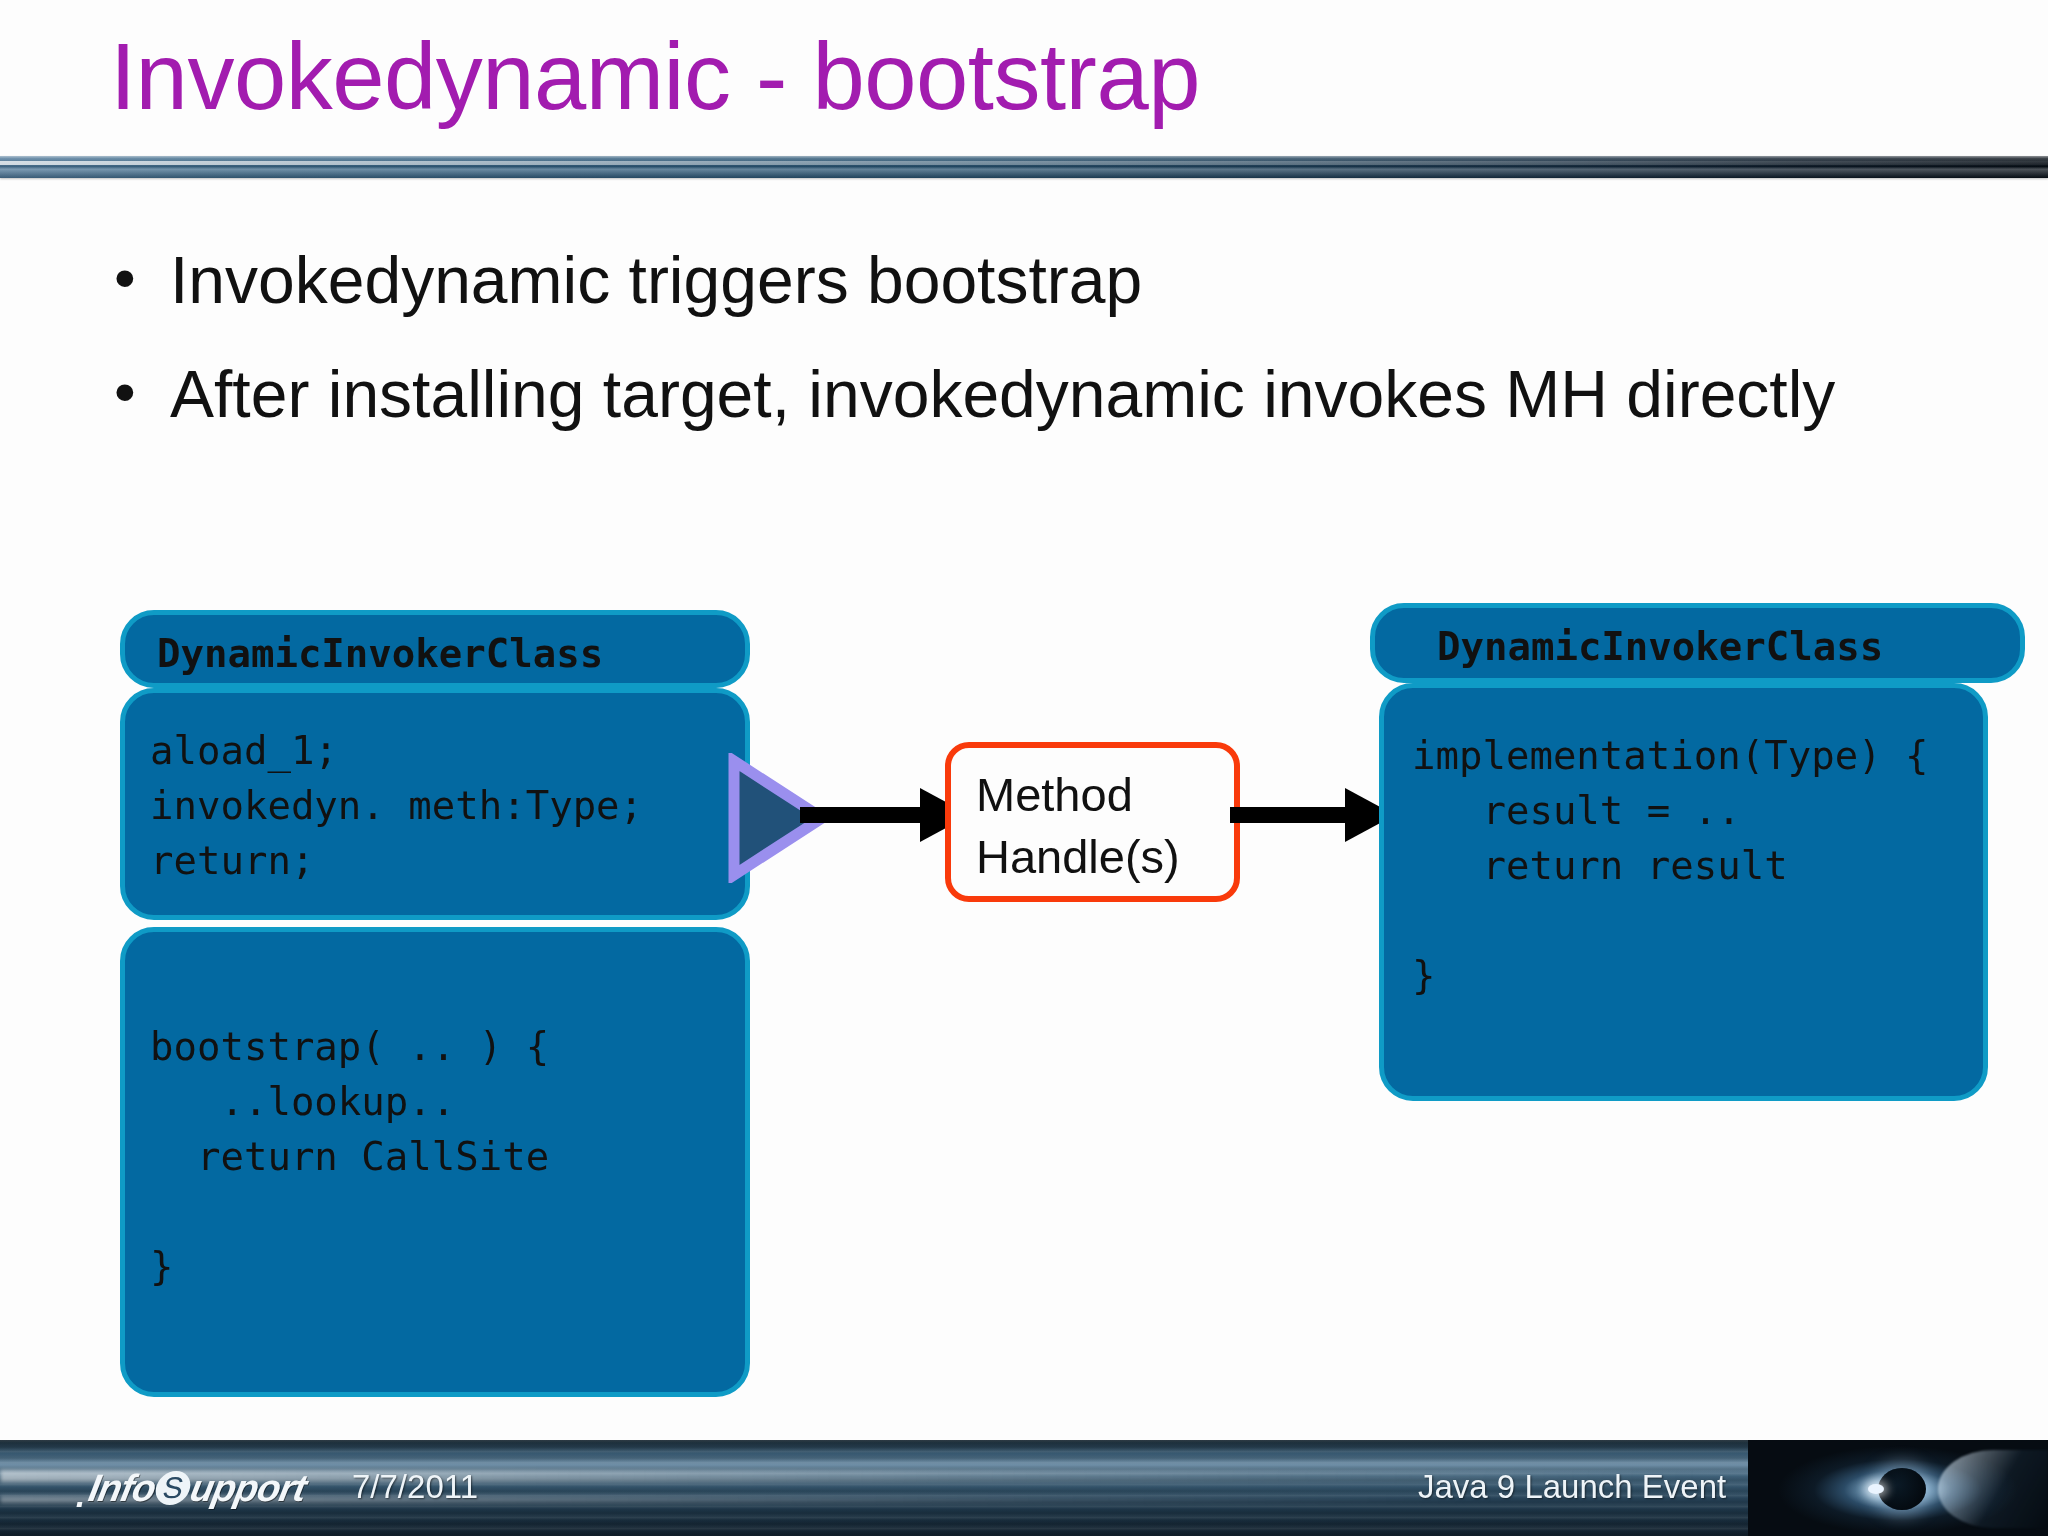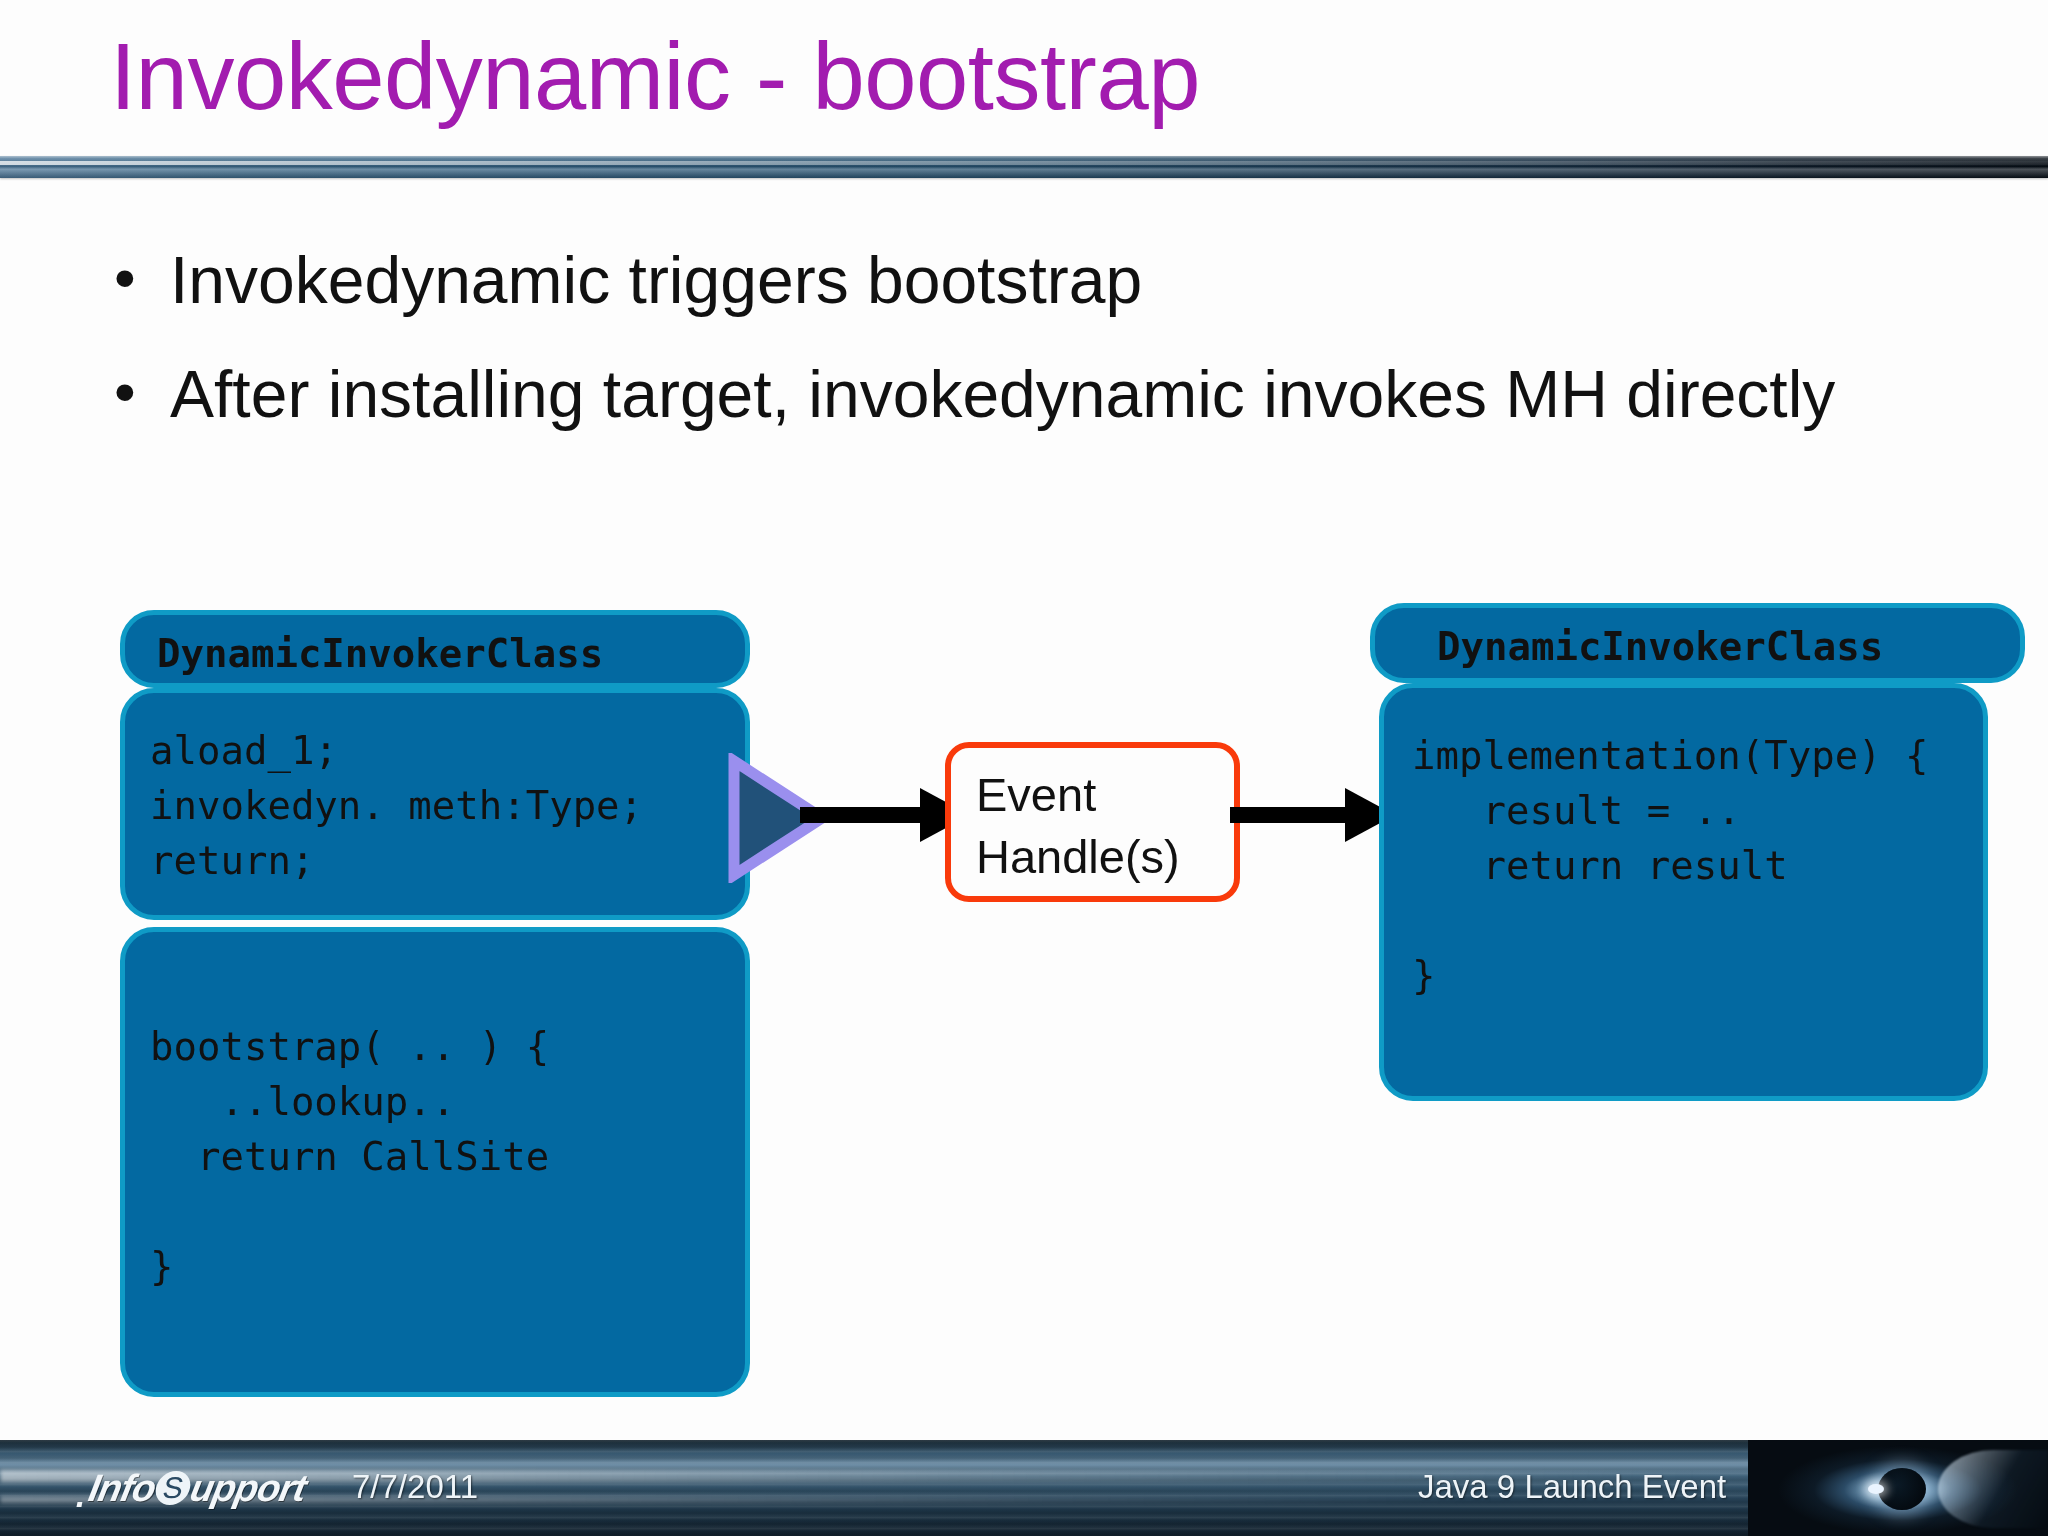--- a/index.html
+++ b/index.html
@@ -311,21 +311,21 @@
   <svg id="play-triangle" viewBox="0 0 100 130">
     <polygon points="8,8 8,122 96,65" fill="#215179" stroke="#9a8fee" stroke-width="11" stroke-linejoin="miter"></polygon>
   </svg>
 
   <svg class="arrow-svg" id="arrow-1" viewBox="0 0 170 70">
     <line x1="0" y1="35" x2="128" y2="35" stroke="#000" stroke-width="16"></line>
     <polygon points="120,8 170,35 120,62" fill="#000"></polygon>
   </svg>
 
   <div id="mh-box">
-    <div class="mh-text">Event
+    <div class="mh-text">Method
 Handle(s)</div>
   </div>
 
   <svg class="arrow-svg" id="arrow-2" viewBox="0 0 165 70">
     <line x1="0" y1="35" x2="123" y2="35" stroke="#000" stroke-width="16"></line>
     <polygon points="115,8 165,35 115,62" fill="#000"></polygon>
   </svg>
 
   <div class="tealbox" id="impl-class-header">
     <div class="classlabel">DynamicInvokerClass</div>

